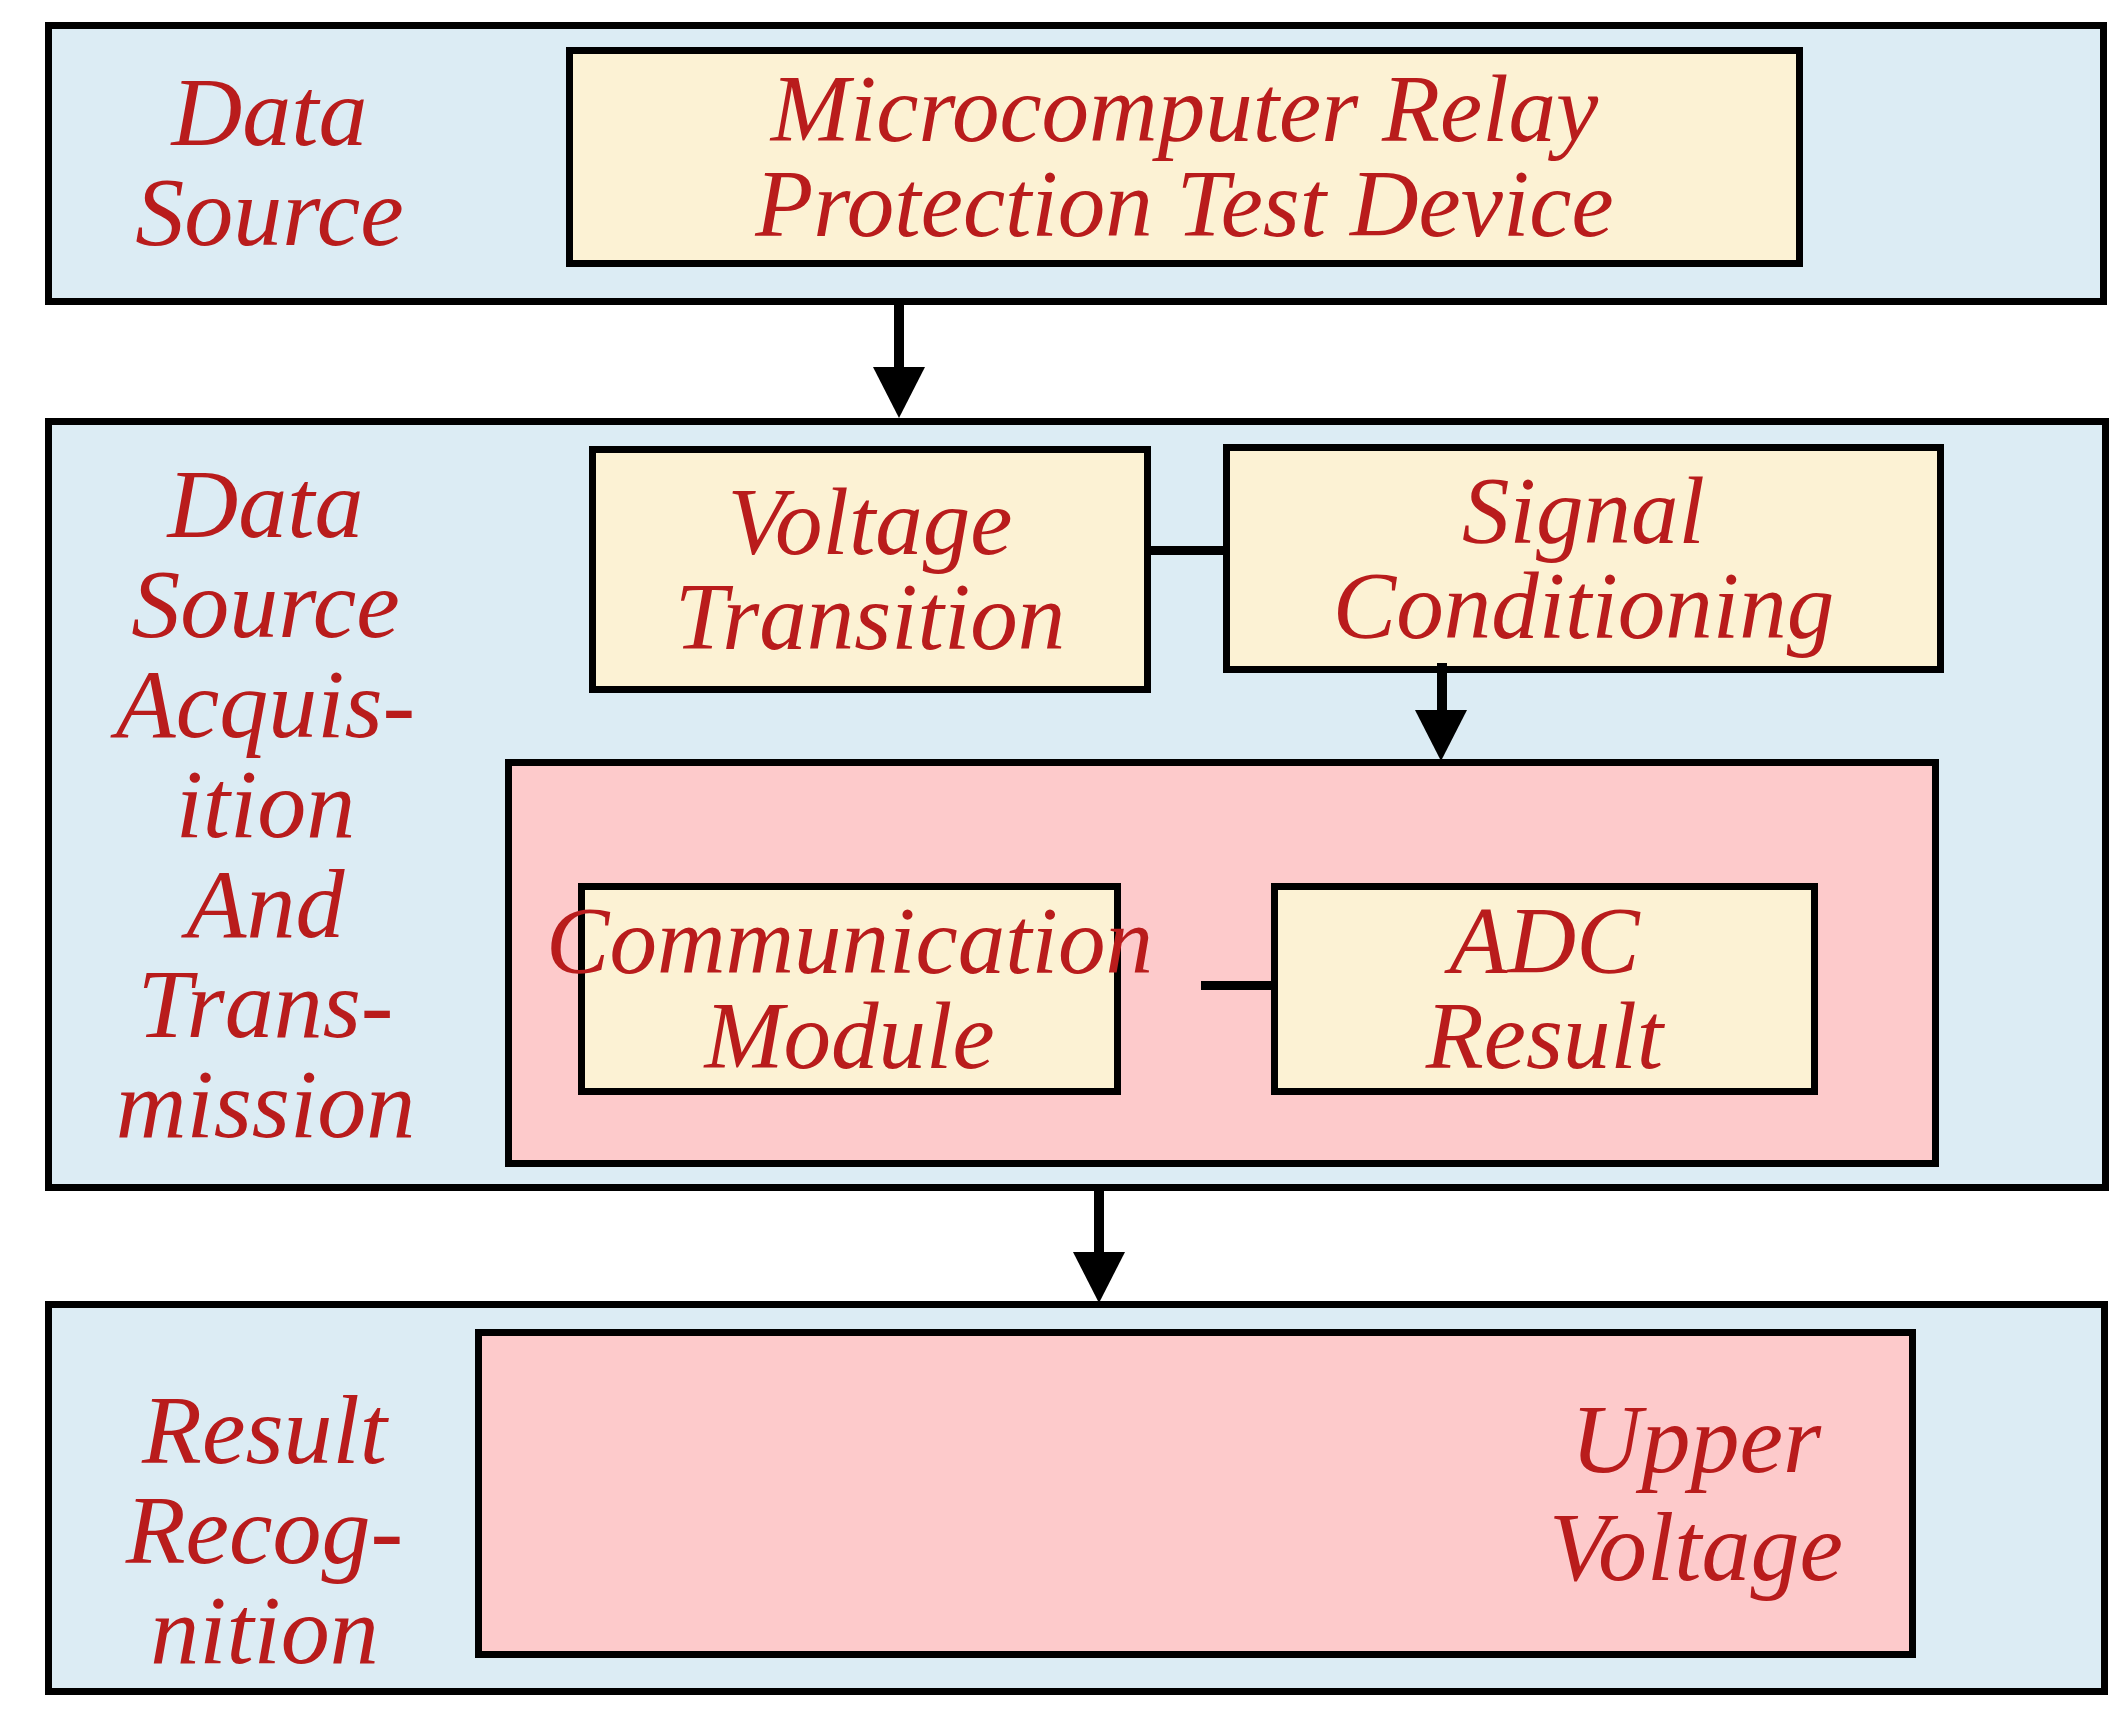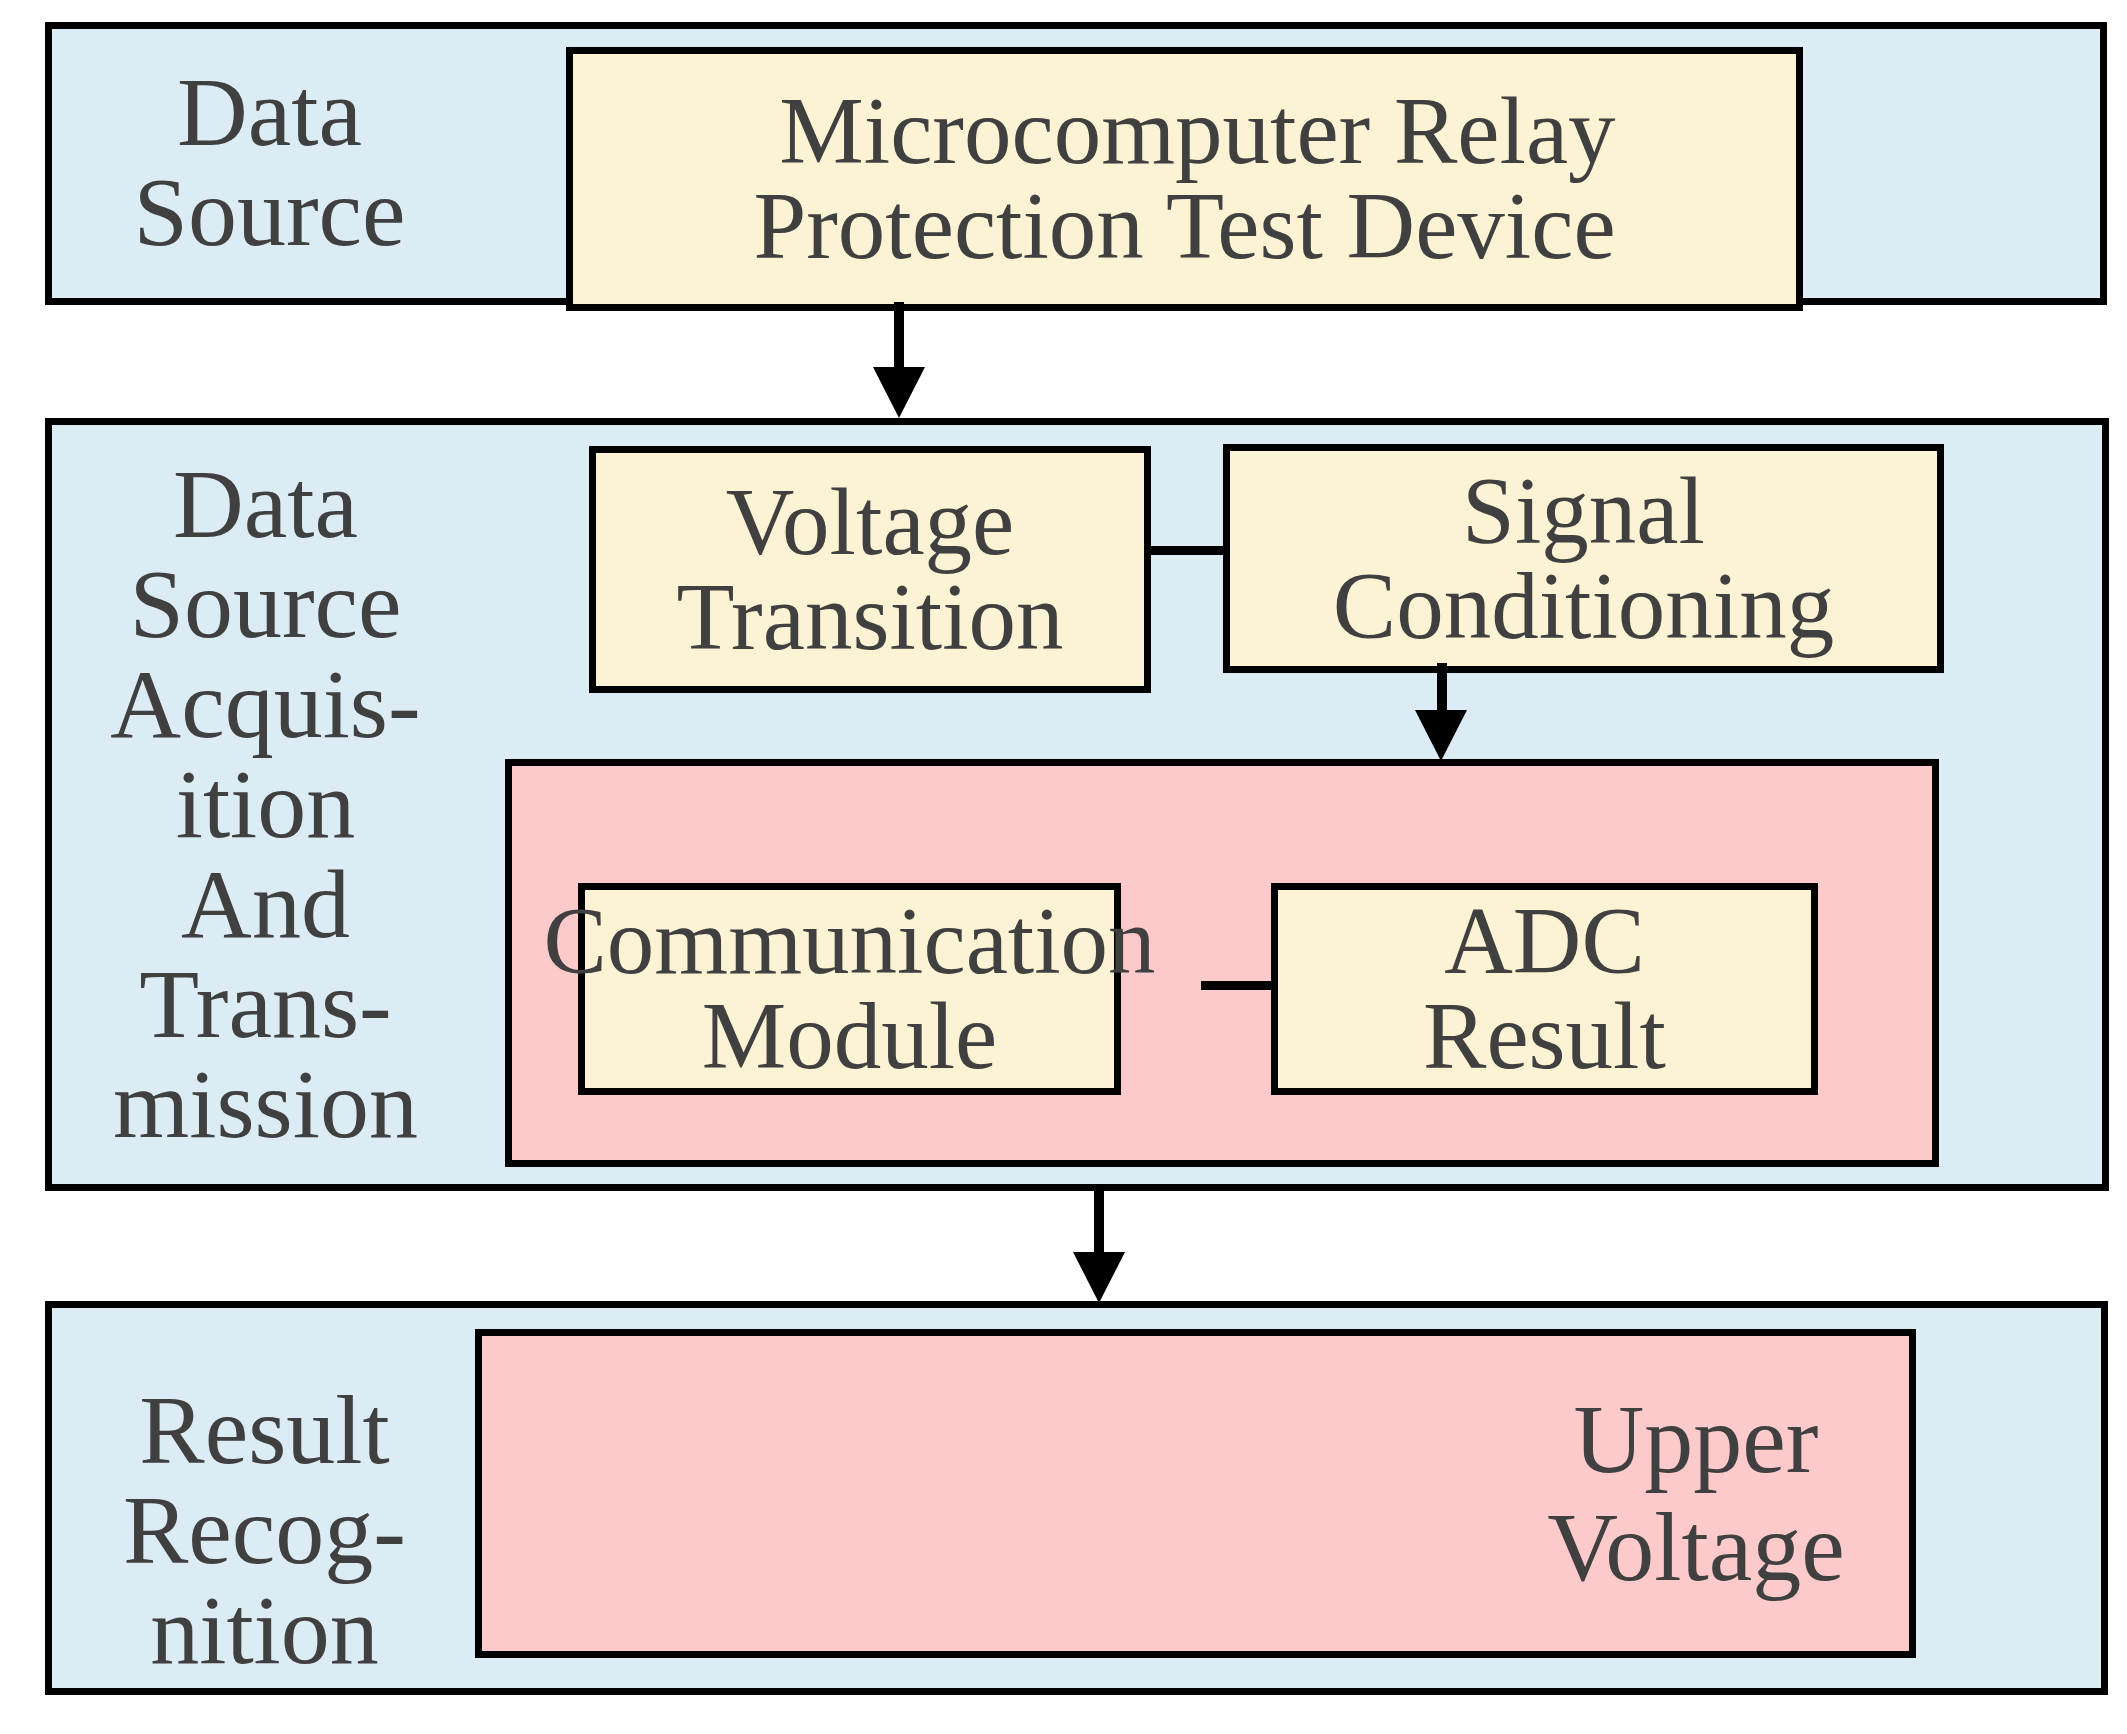--- a/index.html
+++ b/index.html
@@ -6,22 +6,23 @@
     margin:0;
     padding:0;
     background:#ffffff;
     font-family:"Liberation Serif","DejaVu Serif",serif;
   }
   #canvas{
     position:relative;
     width:2128px;
     height:1735px;
     background:var(--bg,#ffffff);
-    color:#404040;
+    color:#b91c1c;
     overflow:hidden;
+    font-style:italic;
   }
   .section{
     position:absolute;
     background:var(--section-fill,#DCECF4);
     border:7.8px solid var(--line,#000);
     box-sizing:border-box;
   }
   .group{
     position:absolute;
     background:var(--group-fill,#FDCACB);
@@ -75,21 +76,21 @@
     width:0;
     height:0;
     border-left:26px solid transparent;
     border-right:26px solid transparent;
     border-top:51px solid var(--line,#000);
   }
 
   
   #sec-source   {left:45px;  top:21.5px;   width:2062px; height:283px;}
   #label-source {left:55px;  top:29px;   width:429px;  height:267px;}
-  #box-device   {left:566px; top:47px;   width:1237px; height:264px;text-align:right;}
+  #box-device   {left:566px; top:47px;   width:1237px; height:220px;}
 
   #arrow1-shaft {left:894px; top:302px;  height:68px;}
   #arrow1-head  {left:873px; top:367px;}
 
   
   #sec-acq      {left:45px;  top:418px;  width:2064px; height:773px;}
   #label-acq    {left:49px;  top:426px;  width:433px;  height:758px;}
   #box-voltage  {left:589px; top:446px;  width:562px;  height:247px;}
   #box-signal   {left:1223px;top:444px;  width:721px;  height:229px;}
   #conn1        {left:1147px;top:546px;  width:80px;   height:8.8px;}

